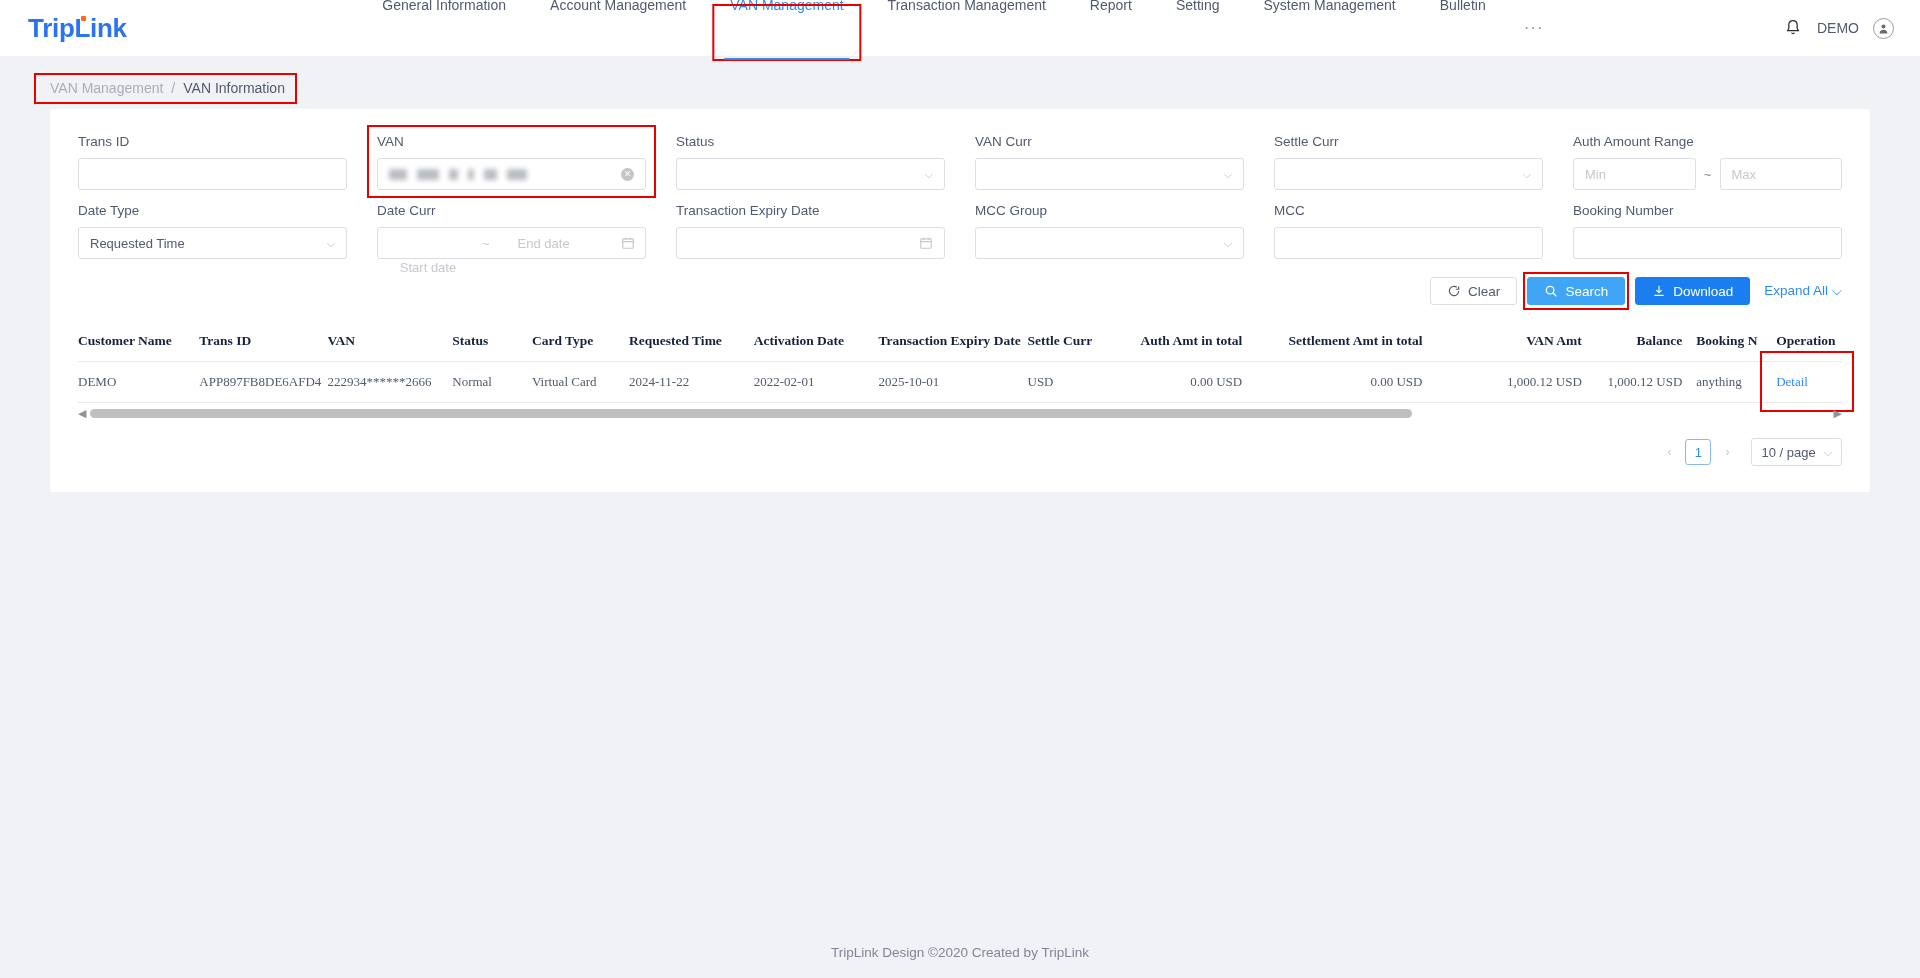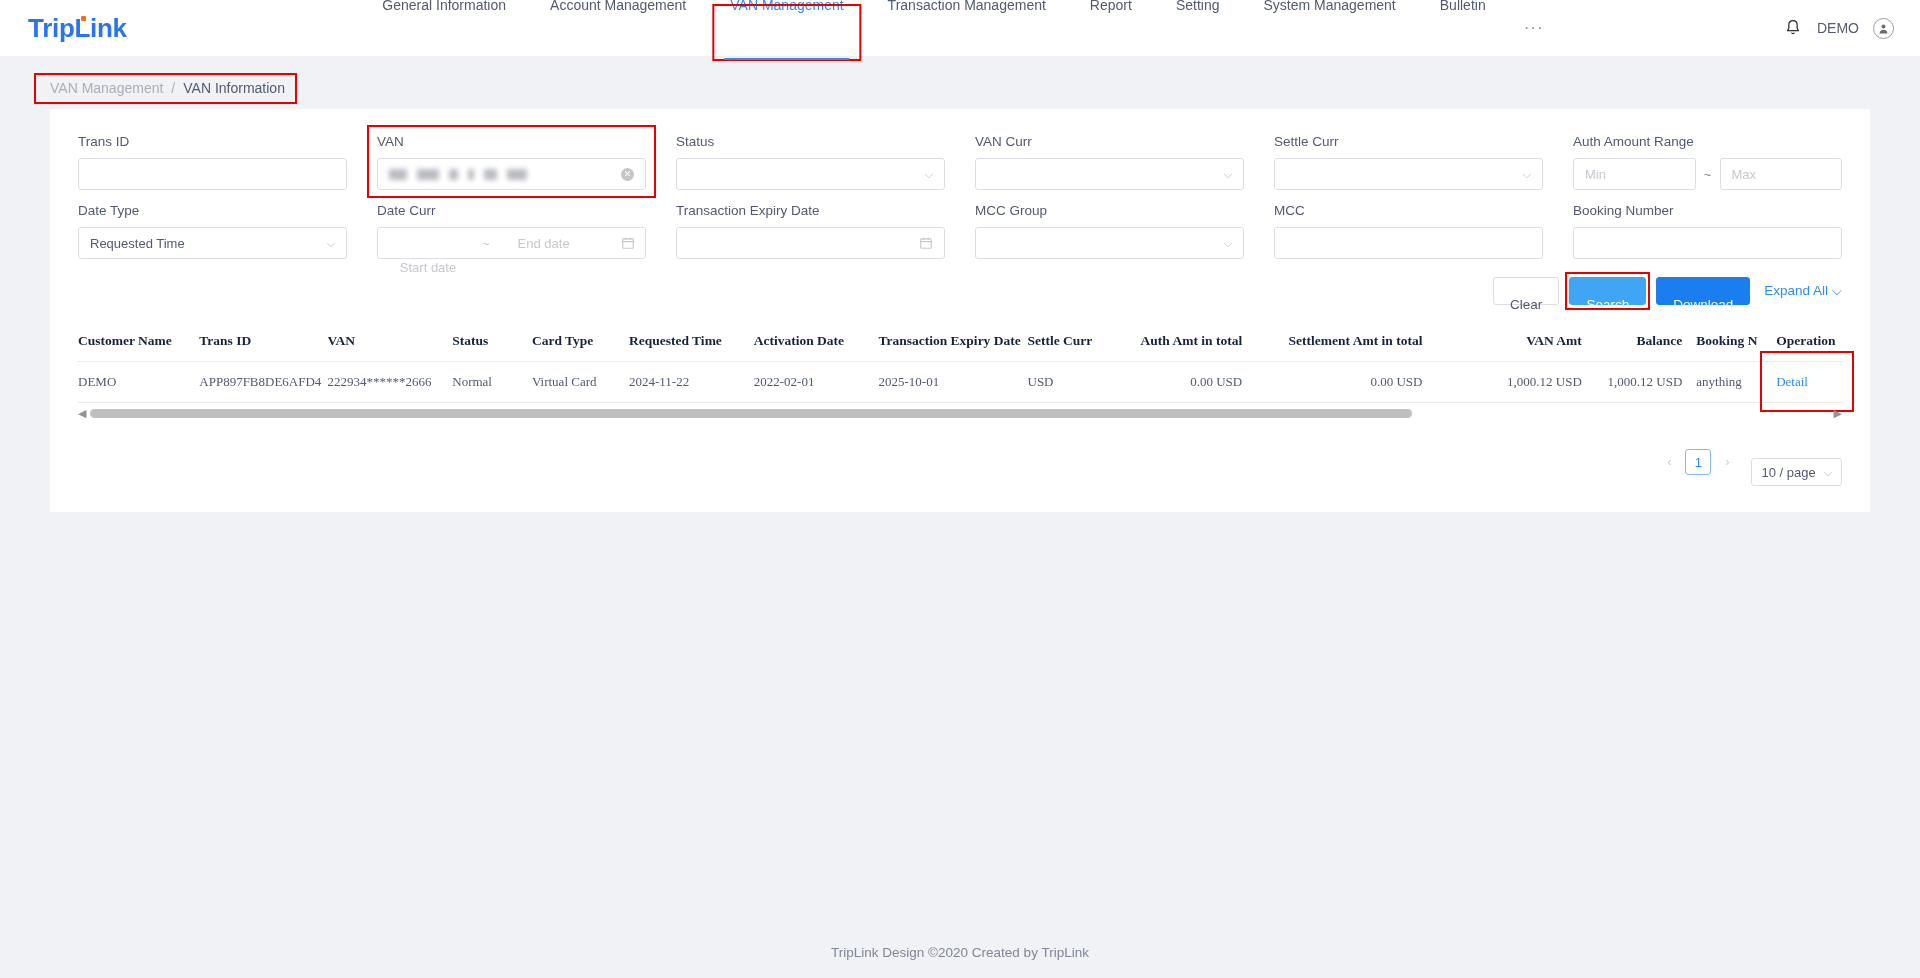--- a/index.html
+++ b/index.html
@@ -138,21 +138,21 @@
   }
 
   
   .btnbar {
     display: flex; align-items: center; justify-content: flex-end;
     gap: 10px; padding: 8px 28px 0 28px;
   }
   .btn {
     height: 28px; display: inline-flex; align-items: center;
     gap: 7px; padding: 12px 16px; border-radius: 3px;
-    font-size: 13.5px; cursor: pointer; white-space: nowrap; flex-direction: column;
+    font-size: 13.5px; cursor: pointer; white-space: nowrap;
   }
   .btn-clear { background: #fff; border: 1px solid #dcdee2; color: #515a6e; }
   .btn-search { background: #41a5f5; color: #fff; border: 1px solid #41a5f5; }
   .btn-download { background: #1a7ef0; color: #fff; border: 1px solid #1a7ef0; }
   .search-wrap { position: relative; display: inline-flex; }
   .search-wrap::after {
     content: ""; position: absolute; inset: -5px -4px -5px -4px;
     border: 2px solid #e60000; pointer-events: none;
   }
   .expand-all { font-size: 13.5px; color: #2d8cf0; cursor: pointer; margin-left: 4px; }
@@ -209,21 +209,21 @@
   .pg-num {
     width: 26px; height: 26px; border: 1px solid #8ab8f0;
     border-radius: 3px; color: #2d8cf0; font-size: 13px;
     display: flex; align-items: center; justify-content: center;
     cursor: pointer;
   }
   .pg-size {
     height: 28px; border: 1px solid #dcdee2; border-radius: 3px;
     display: flex; align-items: center; gap: 8px;
     padding: 0 9px; font-size: 13px; color: #515a6e;
-    margin-left: 8px; cursor: pointer; margin-top: 20px;
+    margin-left: 8px; cursor: pointer;
   }
 
   
   .footer {
     position: absolute; left: 0; right: 0; bottom: 18px;
     text-align: center; font-size: 13.5px; color: #808695;
   }
 </style>
 </head>
 <body>

